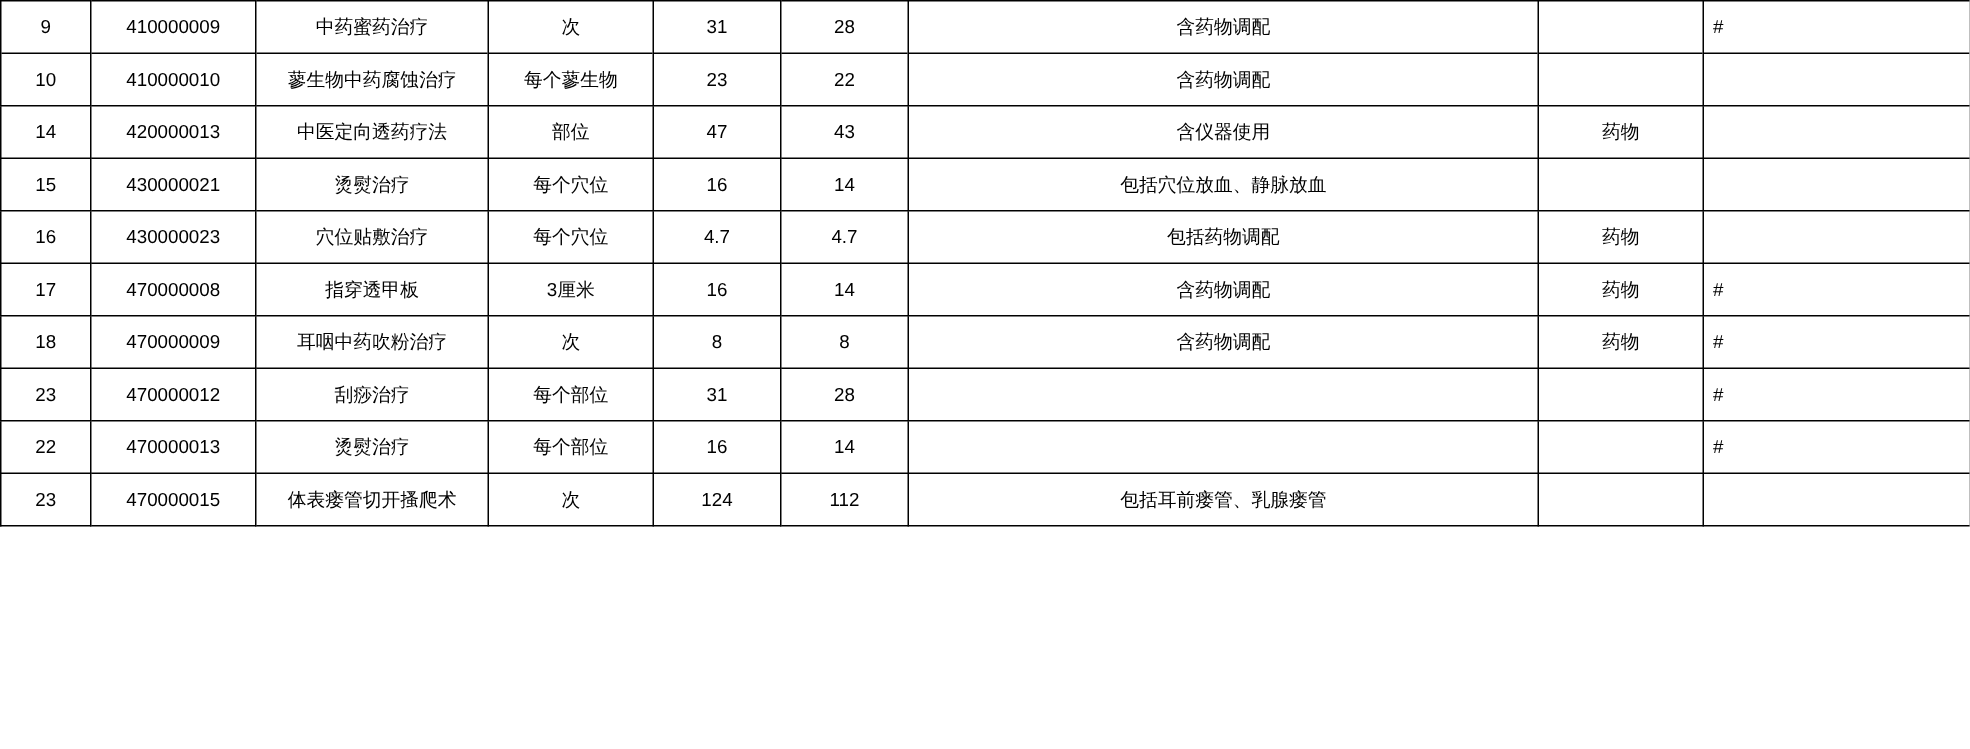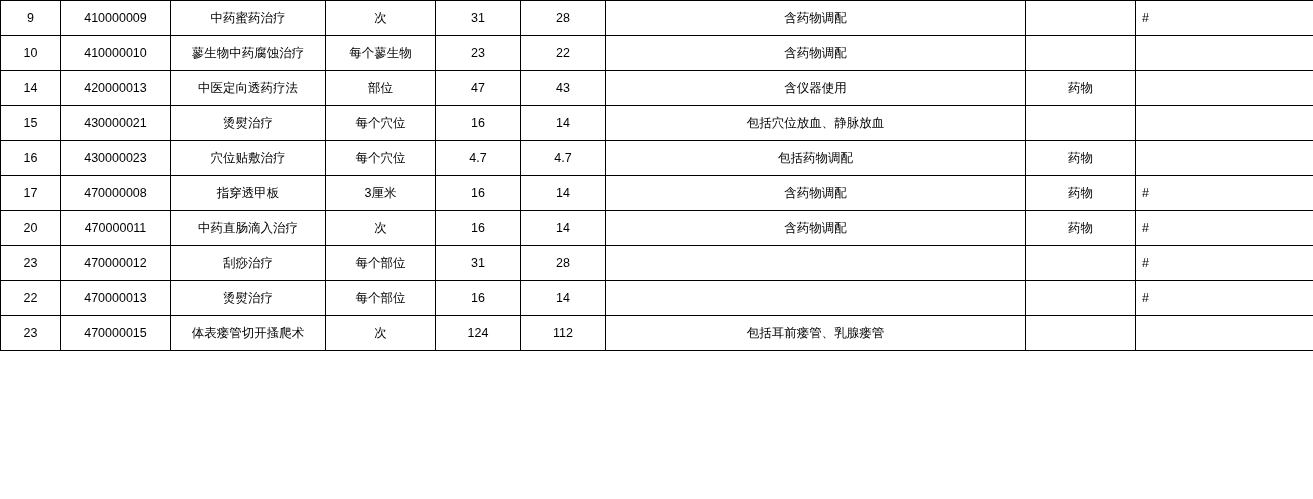--- a/index.html
+++ b/index.html
@@ -135,33 +135,33 @@
         <td class="al-c num">470000008</td>
         <td class="al-l">指穿透甲板</td>
         <td class="al-c">3厘米</td>
         <td class="al-c num">16</td>
         <td class="al-c num">14</td>
         <td class="al-l">含药物调配</td>
         <td class="al-c">药物</td>
         <td class="hash">#</td>
       </tr>
 
-
-
       <tr>
-        <td class="al-c num">20</td>
-        <td class="al-c num">470000011</td>
-        <td class="al-l">中药直肠滴入治疗</td>
+        <td class="al-c num">18</td>
+        <td class="al-c num">470000009</td>
+        <td class="al-l">耳咽中药吹粉治疗</td>
         <td class="al-c">次</td>
-        <td class="al-c num">16</td>
-        <td class="al-c num">14</td>
+        <td class="al-c num">8</td>
+        <td class="al-c num">8</td>
         <td class="al-l">含药物调配</td>
         <td class="al-c">药物</td>
         <td class="hash">#</td>
       </tr>
+
+
 
       <tr>
         <td class="al-c num">23</td>
         <td class="al-c num">470000012</td>
         <td class="al-l">刮痧治疗</td>
         <td class="al-c">每个部位</td>
         <td class="al-c num">31</td>
         <td class="al-c num">28</td>
         <td class="al-l"></td>
         <td class="al-c"></td>

